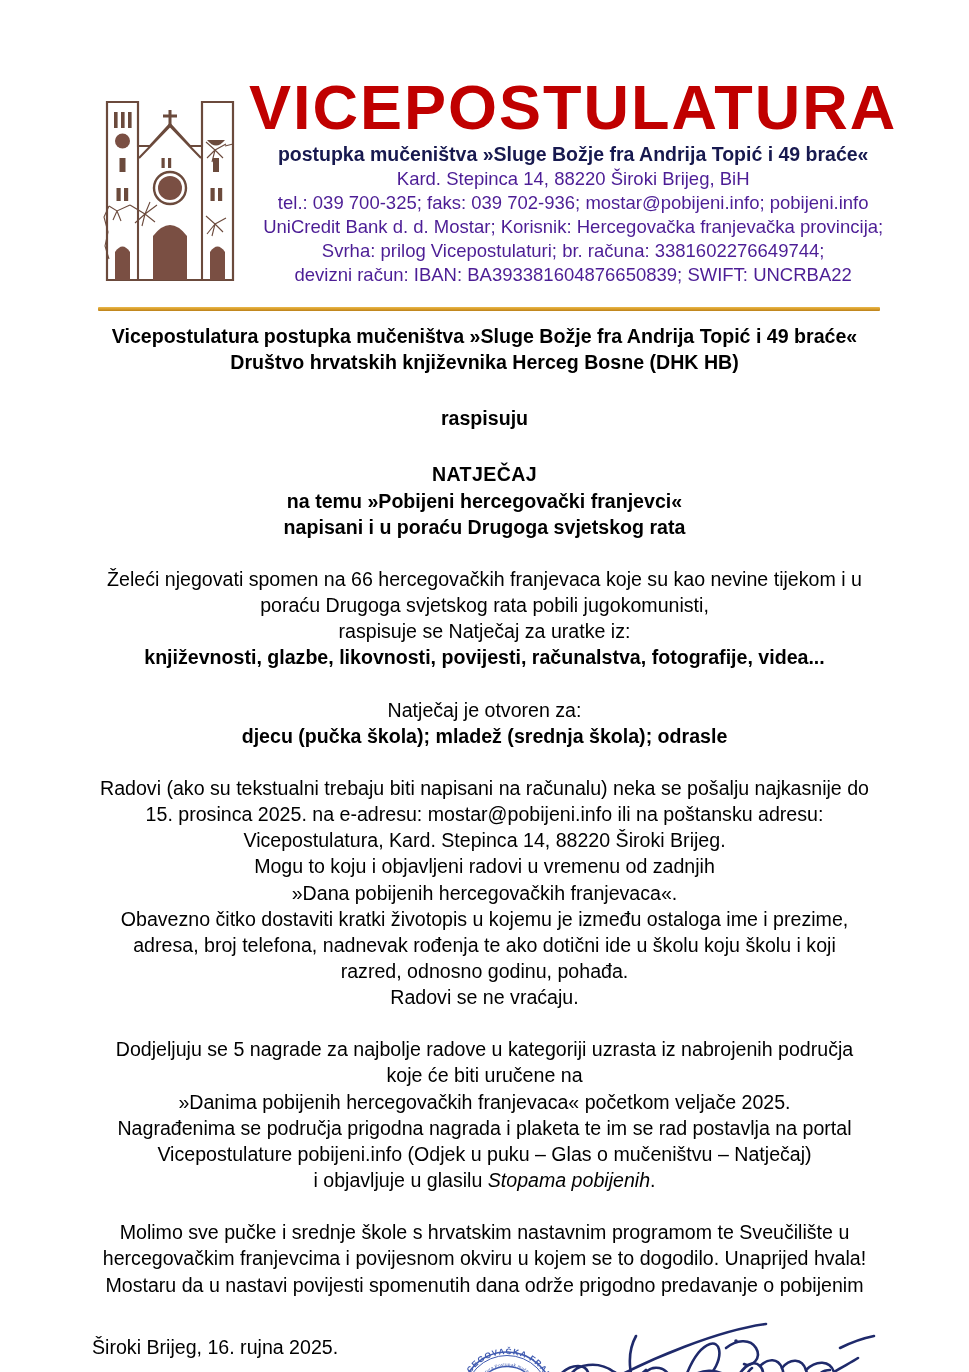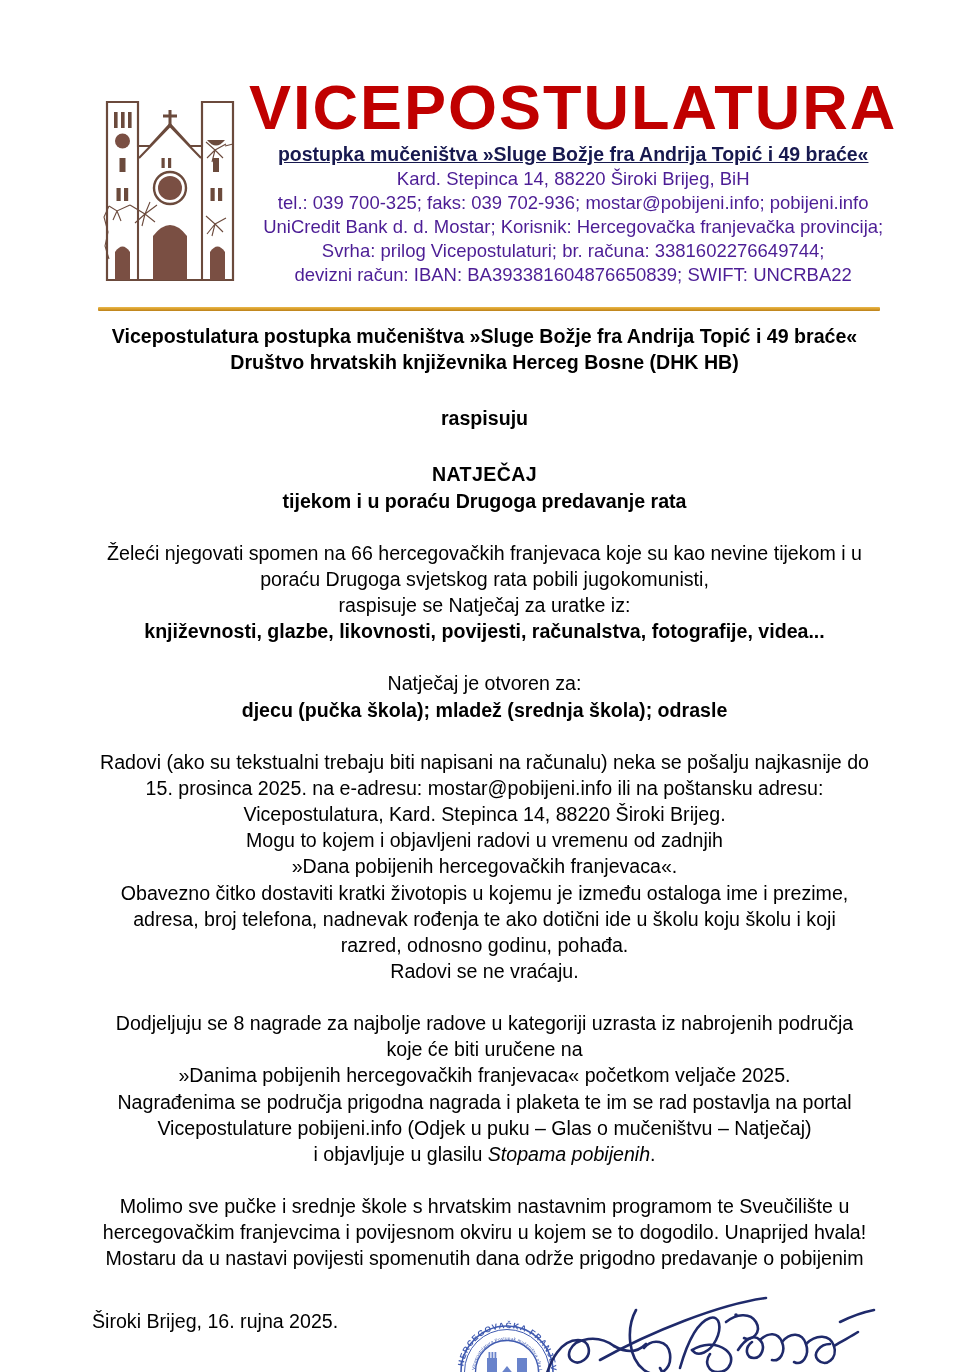--- a/index.html
+++ b/index.html
@@ -52,21 +52,20 @@
     margin: 0 0 2px 0;
     white-space: nowrap;
   }
   .org-sub {
     font-size: 19.5px;
     font-weight: bold;
     color: #17194f;
     line-height: 1.24;
     margin: 4px 0 1px 0;
     white-space: nowrap;
-    text-decoration: underline;
   }
   .org-line {
     font-size: 18.5px;
     font-weight: normal;
     color: #4c1d95;
     line-height: 1.30;
     margin: 0;
     white-space: nowrap;
   }
 
@@ -209,49 +208,50 @@
     <p class="ln b">Vicepostulatura postupka mučeništva »Sluge Božje fra Andrija Topić i 49 braće«</p>
     <p class="ln b">Društvo hrvatskih književnika Herceg Bosne (DHK HB)</p>
 
     <div class="gap-l"></div>
 
     <p class="ln b">raspisuju</p>
 
     <div class="gap-l"></div>
 
     <p class="ln b heading-big">NATJEČAJ</p>
-    <p class="ln b">tijekom i u poraću Drugoga predavanje rata</p>
+    <p class="ln b">na temu »Pobijeni hercegovački franjevci«</p>
+    <p class="ln b">napisani i u poraću Drugoga svjetskog rata</p>
 
     <div class="gap-m"></div>
 
     <p class="ln">Želeći njegovati spomen na 66 hercegovačkih franjevaca koje su kao nevine tijekom i u</p>
     <p class="ln">poraću Drugoga svjetskog rata pobili jugokomunisti,</p>
     <p class="ln">raspisuje se Natječaj za uratke iz:</p>
     <p class="ln b">književnosti, glazbe, likovnosti, povijesti, računalstva, fotografije, videa...</p>
 
     <div class="gap-m"></div>
 
     <p class="ln">Natječaj je otvoren za:</p>
     <p class="ln b">djecu (pučka škola); mladež (srednja škola); odrasle</p>
 
     <div class="gap-m"></div>
 
     <p class="ln">Radovi (ako su tekstualni trebaju biti napisani na računalu) neka se pošalju najkasnije do</p>
     <p class="ln">15. prosinca 2025. na e-adresu: mostar@pobijeni.info ili na poštansku adresu:</p>
     <p class="ln">Vicepostulatura, Kard. Stepinca 14, 88220 Široki Brijeg.</p>
-    <p class="ln">Mogu to kojem i objavljeni radovi u vremenu od zadnjih</p>
+    <p class="ln">Mogu to koju i objavljeni radovi u vremenu od zadnjih</p>
     <p class="ln">»Dana pobijenih hercegovačkih franjevaca«.</p>
     <p class="ln">Obavezno čitko dostaviti kratki životopis u kojemu je između ostaloga ime i prezime,</p>
     <p class="ln">adresa, broj telefona, nadnevak rođenja te ako dotični ide u školu koju školu i koji</p>
     <p class="ln">razred, odnosno godinu, pohađa.</p>
     <p class="ln">Radovi se ne vraćaju.</p>
 
     <div class="gap-m"></div>
 
-    <p class="ln">Dodjeljuju se 8 nagrade za najbolje radove u kategoriji uzrasta iz nabrojenih područja</p>
+    <p class="ln">Dodjeljuju se 5 nagrade za najbolje radove u kategoriji uzrasta iz nabrojenih područja</p>
     <p class="ln">koje će biti uručene na</p>
     <p class="ln">»Danima pobijenih hercegovačkih franjevaca« početkom veljače 2025.</p>
     <p class="ln">Nagrađenima se područja prigodna nagrada i plaketa te im se rad postavlja na portal</p>
     <p class="ln">Vicepostulature pobijeni.info (Odjek u puku – Glas o mučeništvu – Natječaj)</p>
     <p class="ln"><span>i objavljuje u glasilu </span><span class="italic">Stopama pobijenih</span><span>.</span></p>
 
     <div class="gap-m"></div>
 
     <p class="ln">Molimo sve pučke i srednje škole s hrvatskim nastavnim programom te Sveučilište u</p>
     <p class="ln">hercegovačkim franjevcima i povijesnom okviru u kojem se to dogodilo. Unaprijed hvala!</p>

